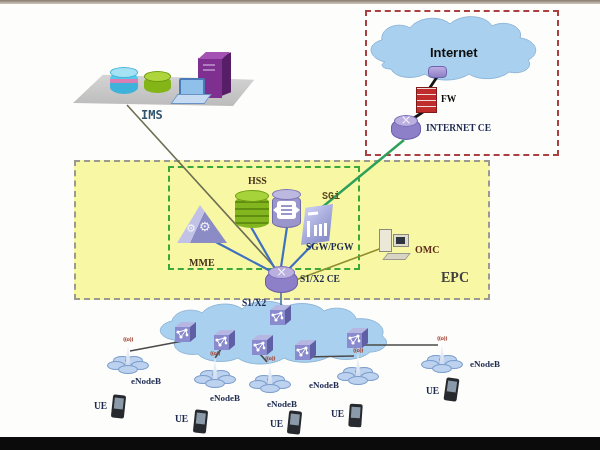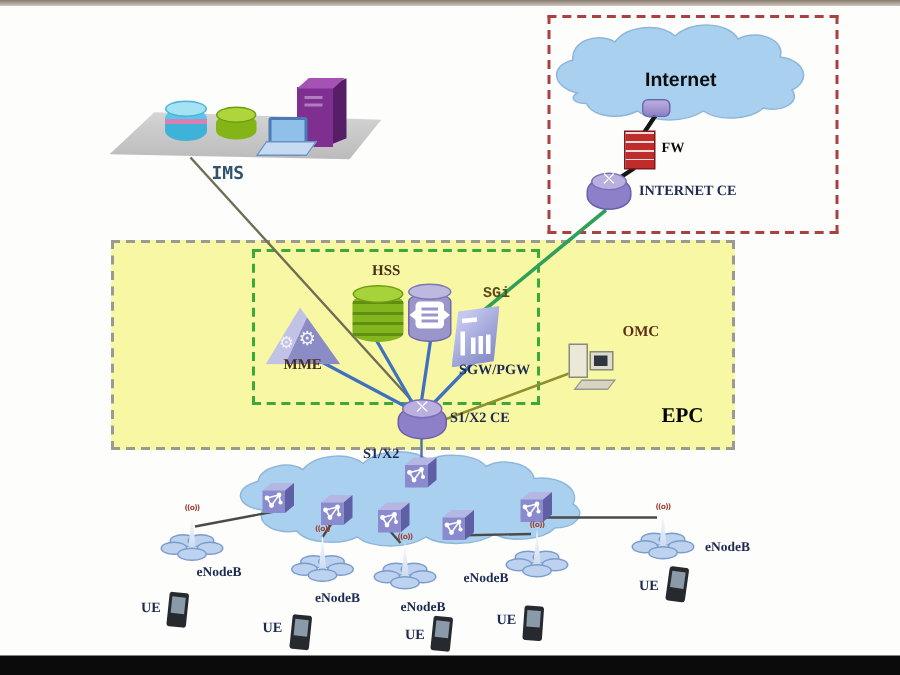--- a/index.html
+++ b/index.html
@@ -4,21 +4,21 @@
 <style>
   html,body{margin:0;padding:0;background:#e8e8e8;}
   #stage{position:relative;width:600px;height:450px;background:#fdfdfc;overflow:hidden;
          font-family:"Liberation Serif",serif;}
   .abs{position:absolute;}
   #topbar{left:0;top:0;width:600px;height:4px;background:linear-gradient(#877a6d,#cfc7bd);}
   #bottombar{left:0;top:437px;width:600px;height:13px;background:#0b0b0b;}
   svg.overlay{position:absolute;left:0;top:0;pointer-events:none;}
   .lbl{position:absolute;font-weight:bold;white-space:nowrap;}
   .navy{color:#1d2a50;} .brown{color:#46301a;} .olive{color:#5c4a1e;font-family:Liberation Mono, monospace;} .maroon{color:#5e2c18;}
-  .red{color:#000000;text-align:center;} .black{color:#0d0d0d;} .slate{color:#31536e;}
+  .red{color:#404040;text-align:center;} .black{color:#0d0d0d;} .slate{color:#31536e;}
 
   
   #epc-box{left:74px;top:160px;width:412px;height:136px;background:#f8f8a4;border:2px dashed #9a9a92;}
   #inner-box{left:168px;top:166px;width:188px;height:100px;border:2px dashed #3aa83a;}
   #internet-box{left:365px;top:10px;width:190px;height:142px;border:2px dashed #ab4040;}
 
   
   #platform{left:70px;top:73px;width:188px;height:36px;background:linear-gradient(#d6d6d6,#b9b9b9);
             clip-path:polygon(17.5% 5%,98% 19%,86.7% 92%,1.6% 83%);}
   .db-top{position:absolute;left:0;top:-5px;width:100%;height:11px;border-radius:50%;}
@@ -155,21 +155,21 @@
       <span class="router-x">⤬</span>
   </div>
   <span class="lbl navy" style="left:426px;top:123px;font-size:9.5px;">INTERNET CE</span>
 
   <span class="lbl red" style="left:441px;top:270px;font-size:14px;">EPC</span>
 
   <div class="abs" id="mme-tri">
     <span class="gear" style="left:9px;top:17px;font-size:11px;">⚙</span>
     <span class="gear" style="left:22px;top:14px;font-size:13px;">⚙</span>
   </div>
-  <span class="lbl brown" style="left:189px;top:238px;font-size:10px;">MME</span>
+  <span class="lbl brown" style="left:189px;top:257px;font-size:10px;">MME</span>
 
   <span class="lbl brown" style="left:248px;top:175px;font-size:10px;">HSS</span>
   <div class="abs" id="hss-body"></div>
   <div class="abs" id="hss-top"></div>
 
   <span class="lbl brown" style="left:276px;top:176px;font-size:10px;margin-top:24px;">DNS</span>
   <div class="abs" id="dns-body"></div>
   <div class="abs" id="dns-top"></div>
   <div class="abs" id="dns-icon">
     <span class="dns-bar" style="top:4px;"></span>
@@ -186,21 +186,21 @@
     <span class="sgw-mark" style="left:18px;top:20px;width:3px;height:12px;"></span>
     <span class="sgw-mark" style="left:23px;top:19px;width:3px;height:13px;"></span>
   </div>
   <span class="lbl navy" style="left:306px;top:242px;font-size:9.5px;">SGW/PGW</span>
   <span class="lbl olive" style="left:322px;top:191px;font-size:10px;">SGi</span>
 
   <div class="abs" id="omc-tower"></div>
   <div class="abs" id="omc-monitor"></div>
   <div class="abs" id="omc-screen"></div>
   <div class="abs" id="omc-kbd"></div>
-  <span class="lbl maroon" style="left:415px;top:216px;font-size:10px;">OMC</span>
+  <span class="lbl maroon" style="left:415px;top:244px;font-size:10px;">OMC</span>
 
   <div class="abs router" id="s1x2-ce">
     <span class="router-top"></span>
       <span class="router-x">⤬</span>
   </div>
   <span class="lbl navy" style="left:300px;top:274px;font-size:9.5px;">S1/X2 CE</span>
   <span class="lbl navy" style="left:242px;top:298px;font-size:9.5px;">S1/X2</span>
 
   <div class="abs cube" style="left:268px;top:303px;">
     <svg width="24" height="24">

